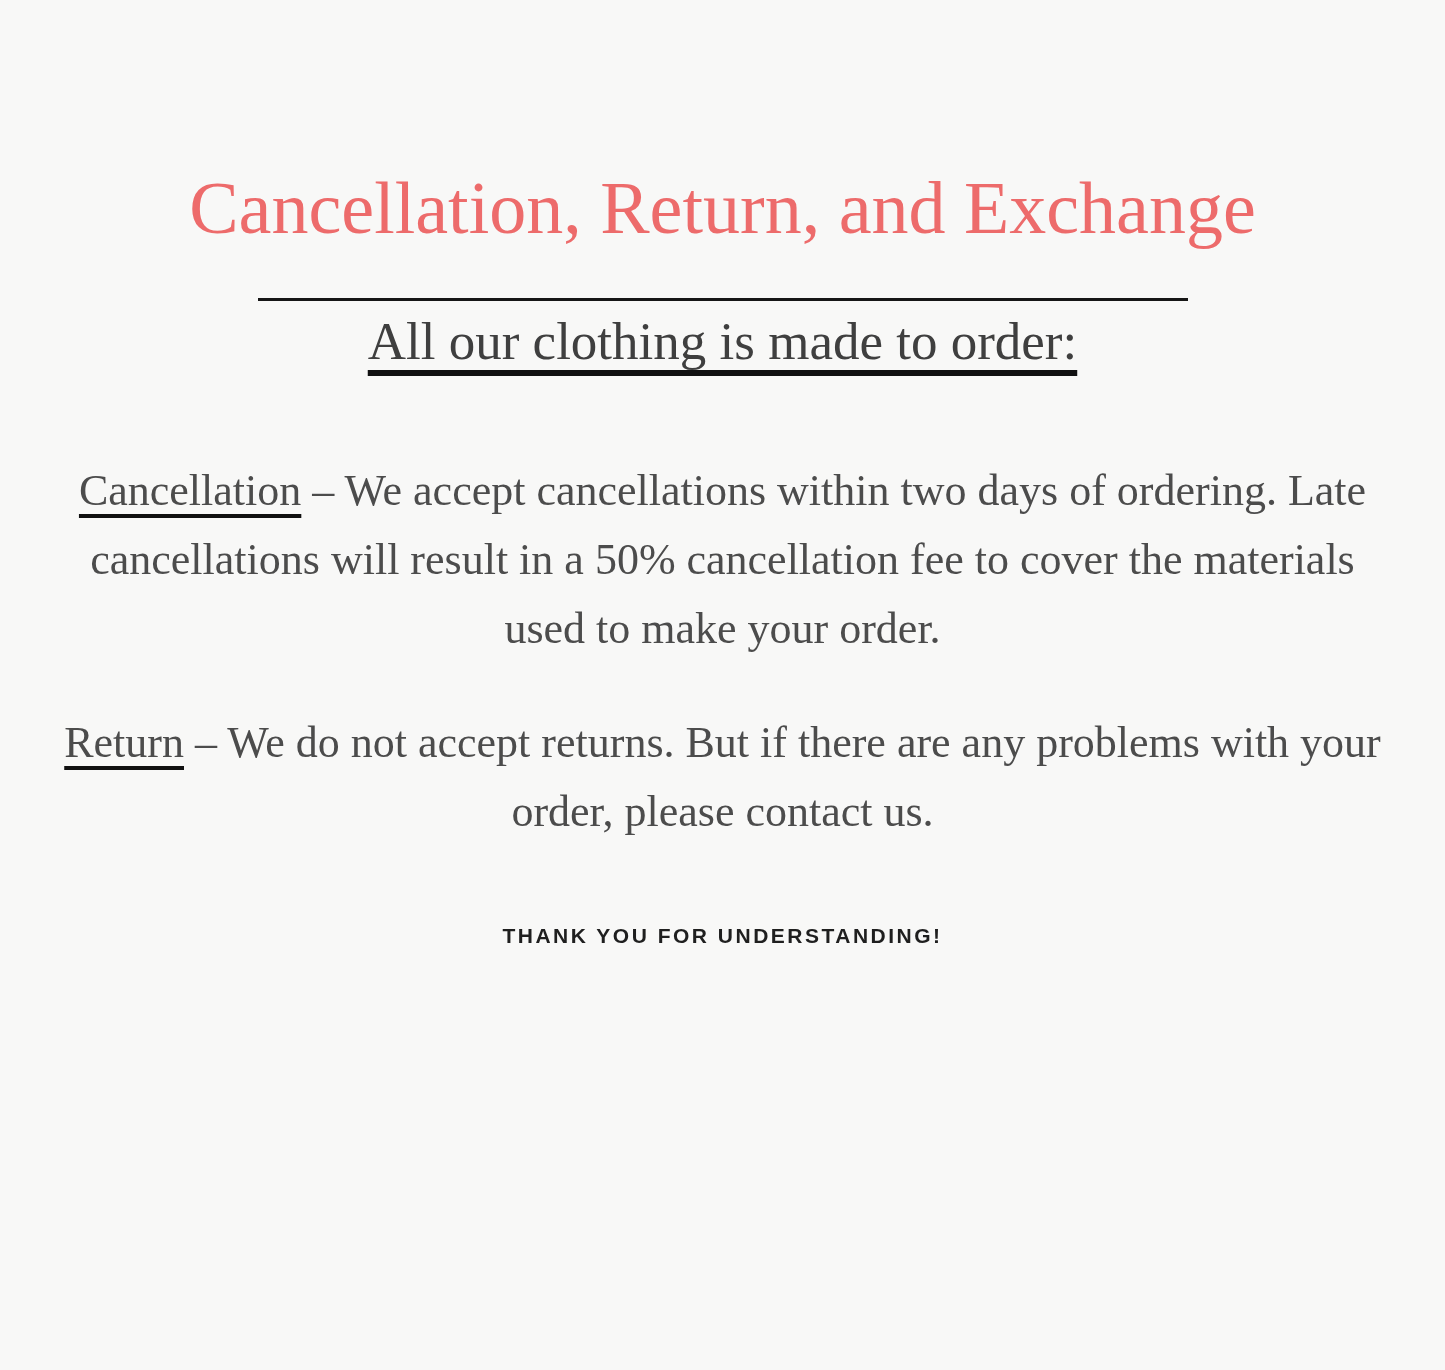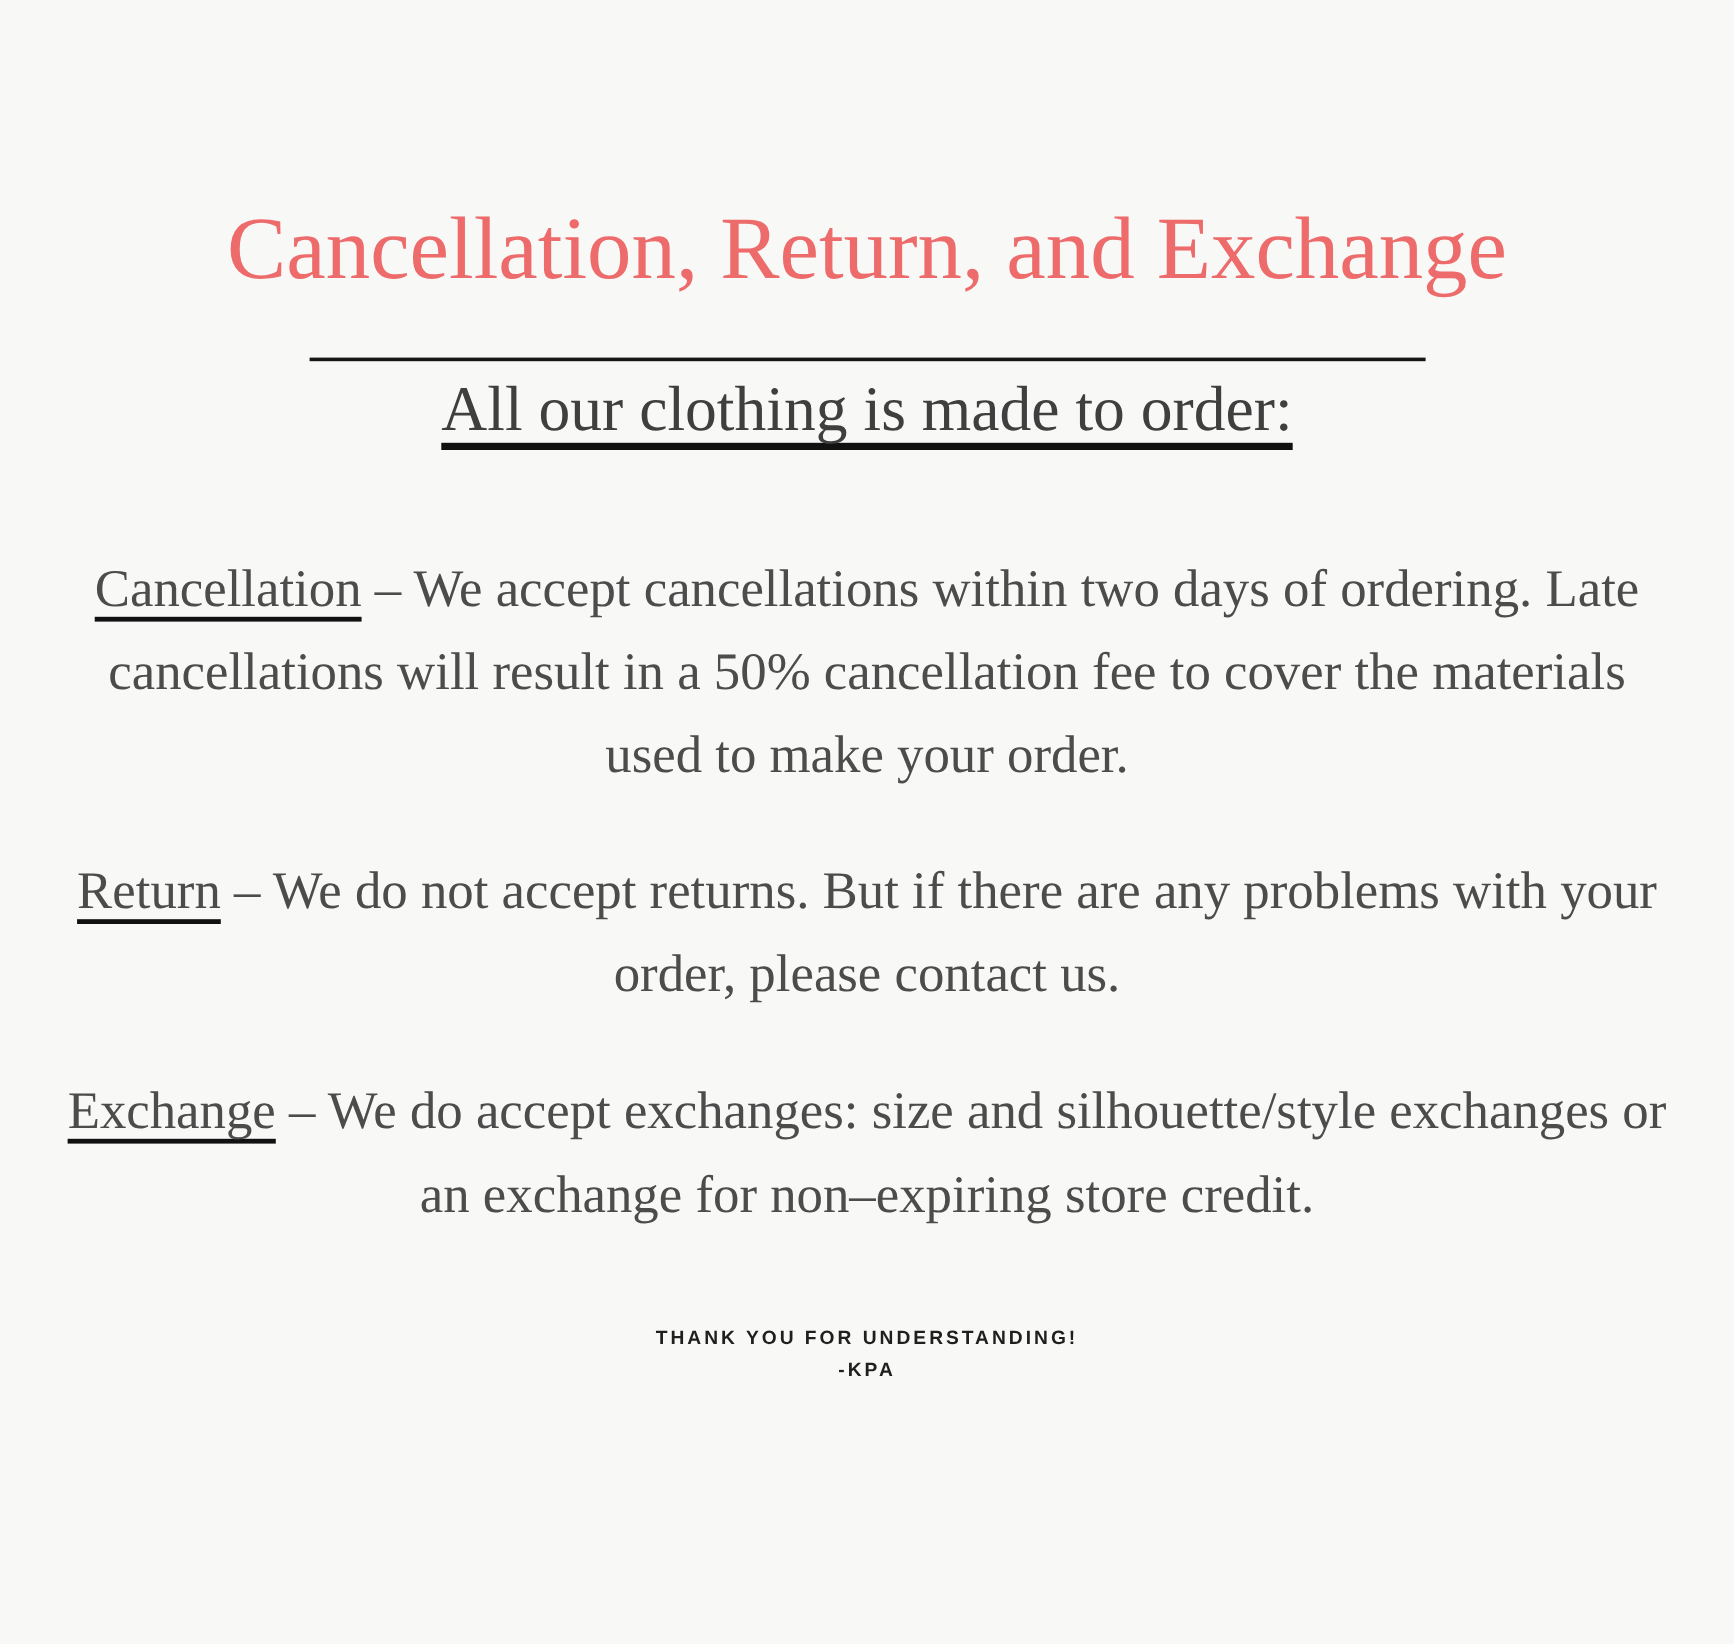--- a/index.html
+++ b/index.html
@@ -58,21 +58,21 @@
   .policy-exchange { margin-top: 45px; }
   .policy-label {
     text-decoration: underline;
     text-decoration-thickness: 4px;
     text-decoration-color: #111111;
     text-underline-offset: 9px;
   }
   .footer {
     margin-top: 72px;
     font-family: "Liberation Sans", sans-serif;
-    font-size: 16px;
+    font-size: 21px;
     font-weight: 700;
     letter-spacing: 2.5px;
     line-height: 1.7;
     color: #1f1f1f;
   }
 </style>
 </head>
 <body>
 
 <div class="poster">
@@ -82,20 +82,18 @@
   </h1>
 
   <div class="divider"></div>
 
   <h2 class="subtitle">All our clothing is made to order:</h2>
 
   <p class="policy policy-cancellation"><span class="policy-label">Cancellation</span><span> – </span><span>We accept cancellations within two days of ordering. Late cancellations will result in a 50% cancellation fee to cover the materials used to make your order.</span></p>
 
   <p class="policy policy-return"><span class="policy-label">Return</span><span> – </span><span>We do not accept returns. But if there are any problems with your order, please contact us.</span></p>
 
-  <p class="policy policy-exchange"><span class="policy-label">Exchange</span><span> – </span><span>We do accept exchanges: size and silhouette/style exchanges or an exchange for non–expiring store credit.</span></p>
 
   <div class="footer">
     <div>THANK YOU FOR UNDERSTANDING!</div>
-    <div>-KPA</div>
   </div>
 
 </div>
 
 </body></html>

